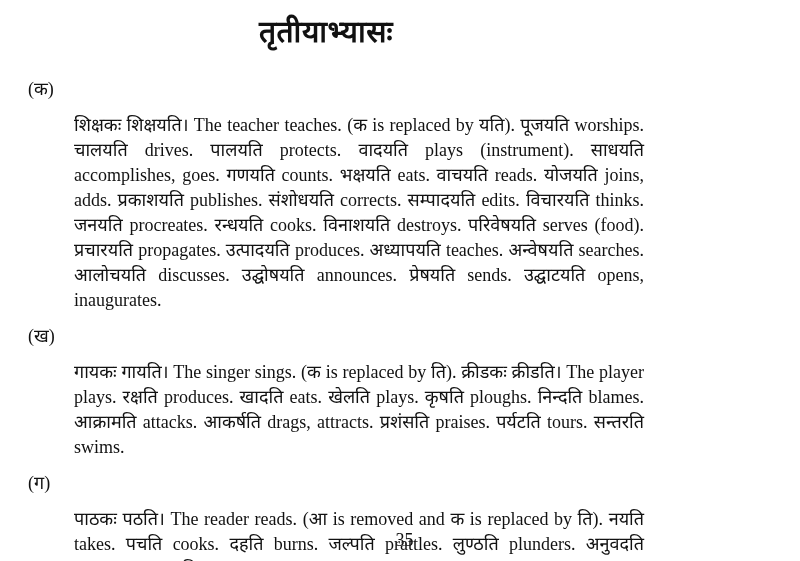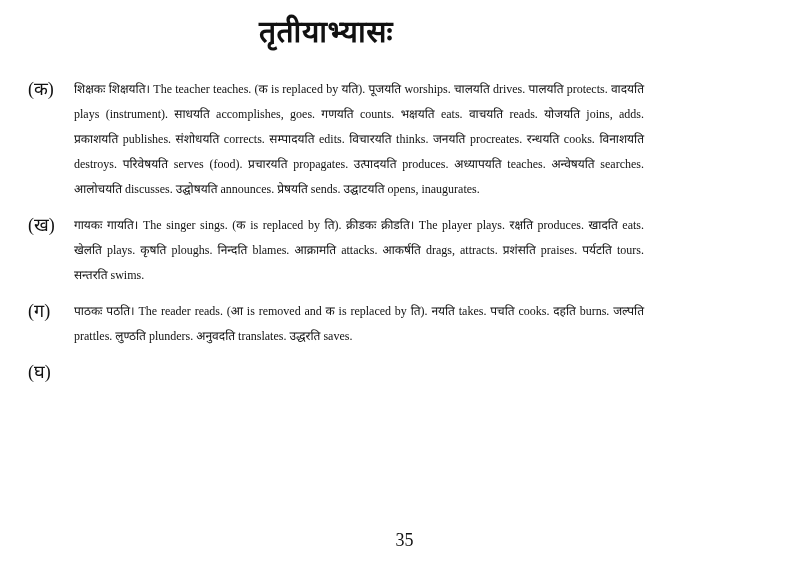--- a/index.html
+++ b/index.html
@@ -37,23 +37,24 @@
     margin-bottom: 11px;
   }
   .section-label {
     flex: 0 0 46px;
     font-size: 18px;
     line-height: 25px;
     white-space: nowrap;
   }
   .section-content {
     flex: 1 1 auto;
-    font-size: 12px;
+    font-size: 18px;
     line-height: 25px;
     text-align: justify;
+    margin-top: 36px;
   }
   .section-note {
     margin-top: 1px;
   }
   .page-number {
     position: absolute;
     left: 9px;
     right: 0;
     bottom: 10px;
     text-align: center;

